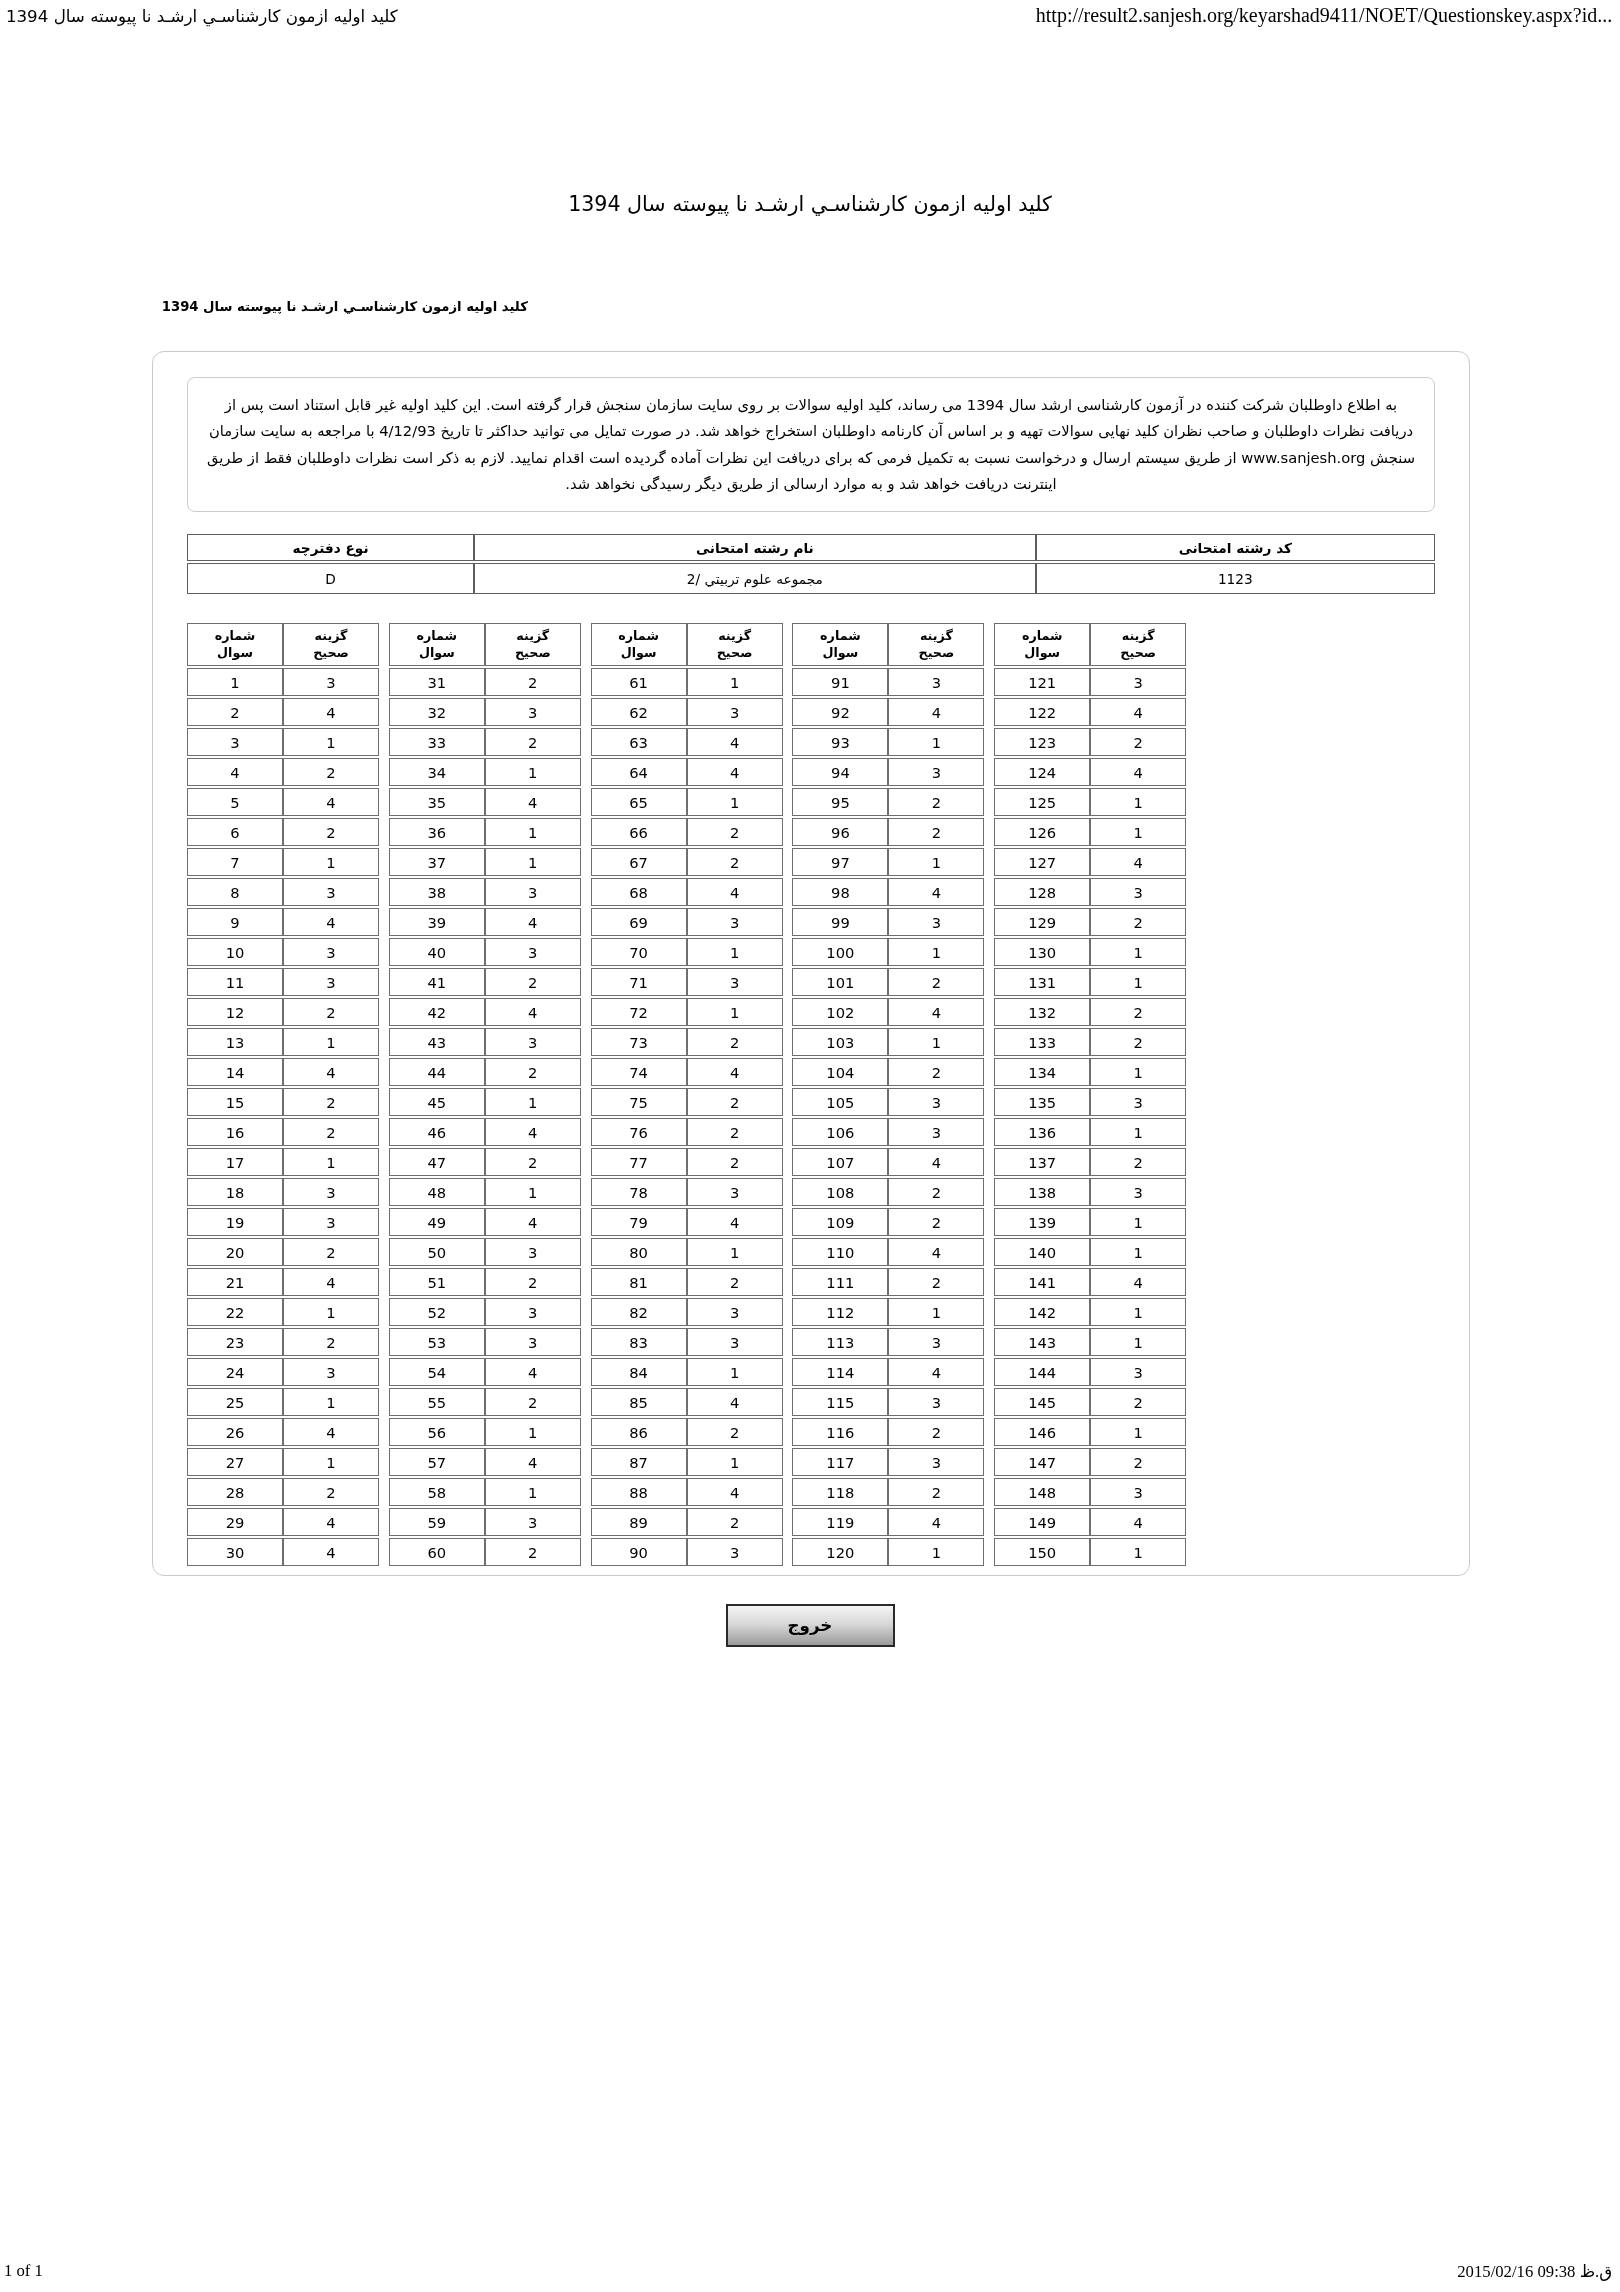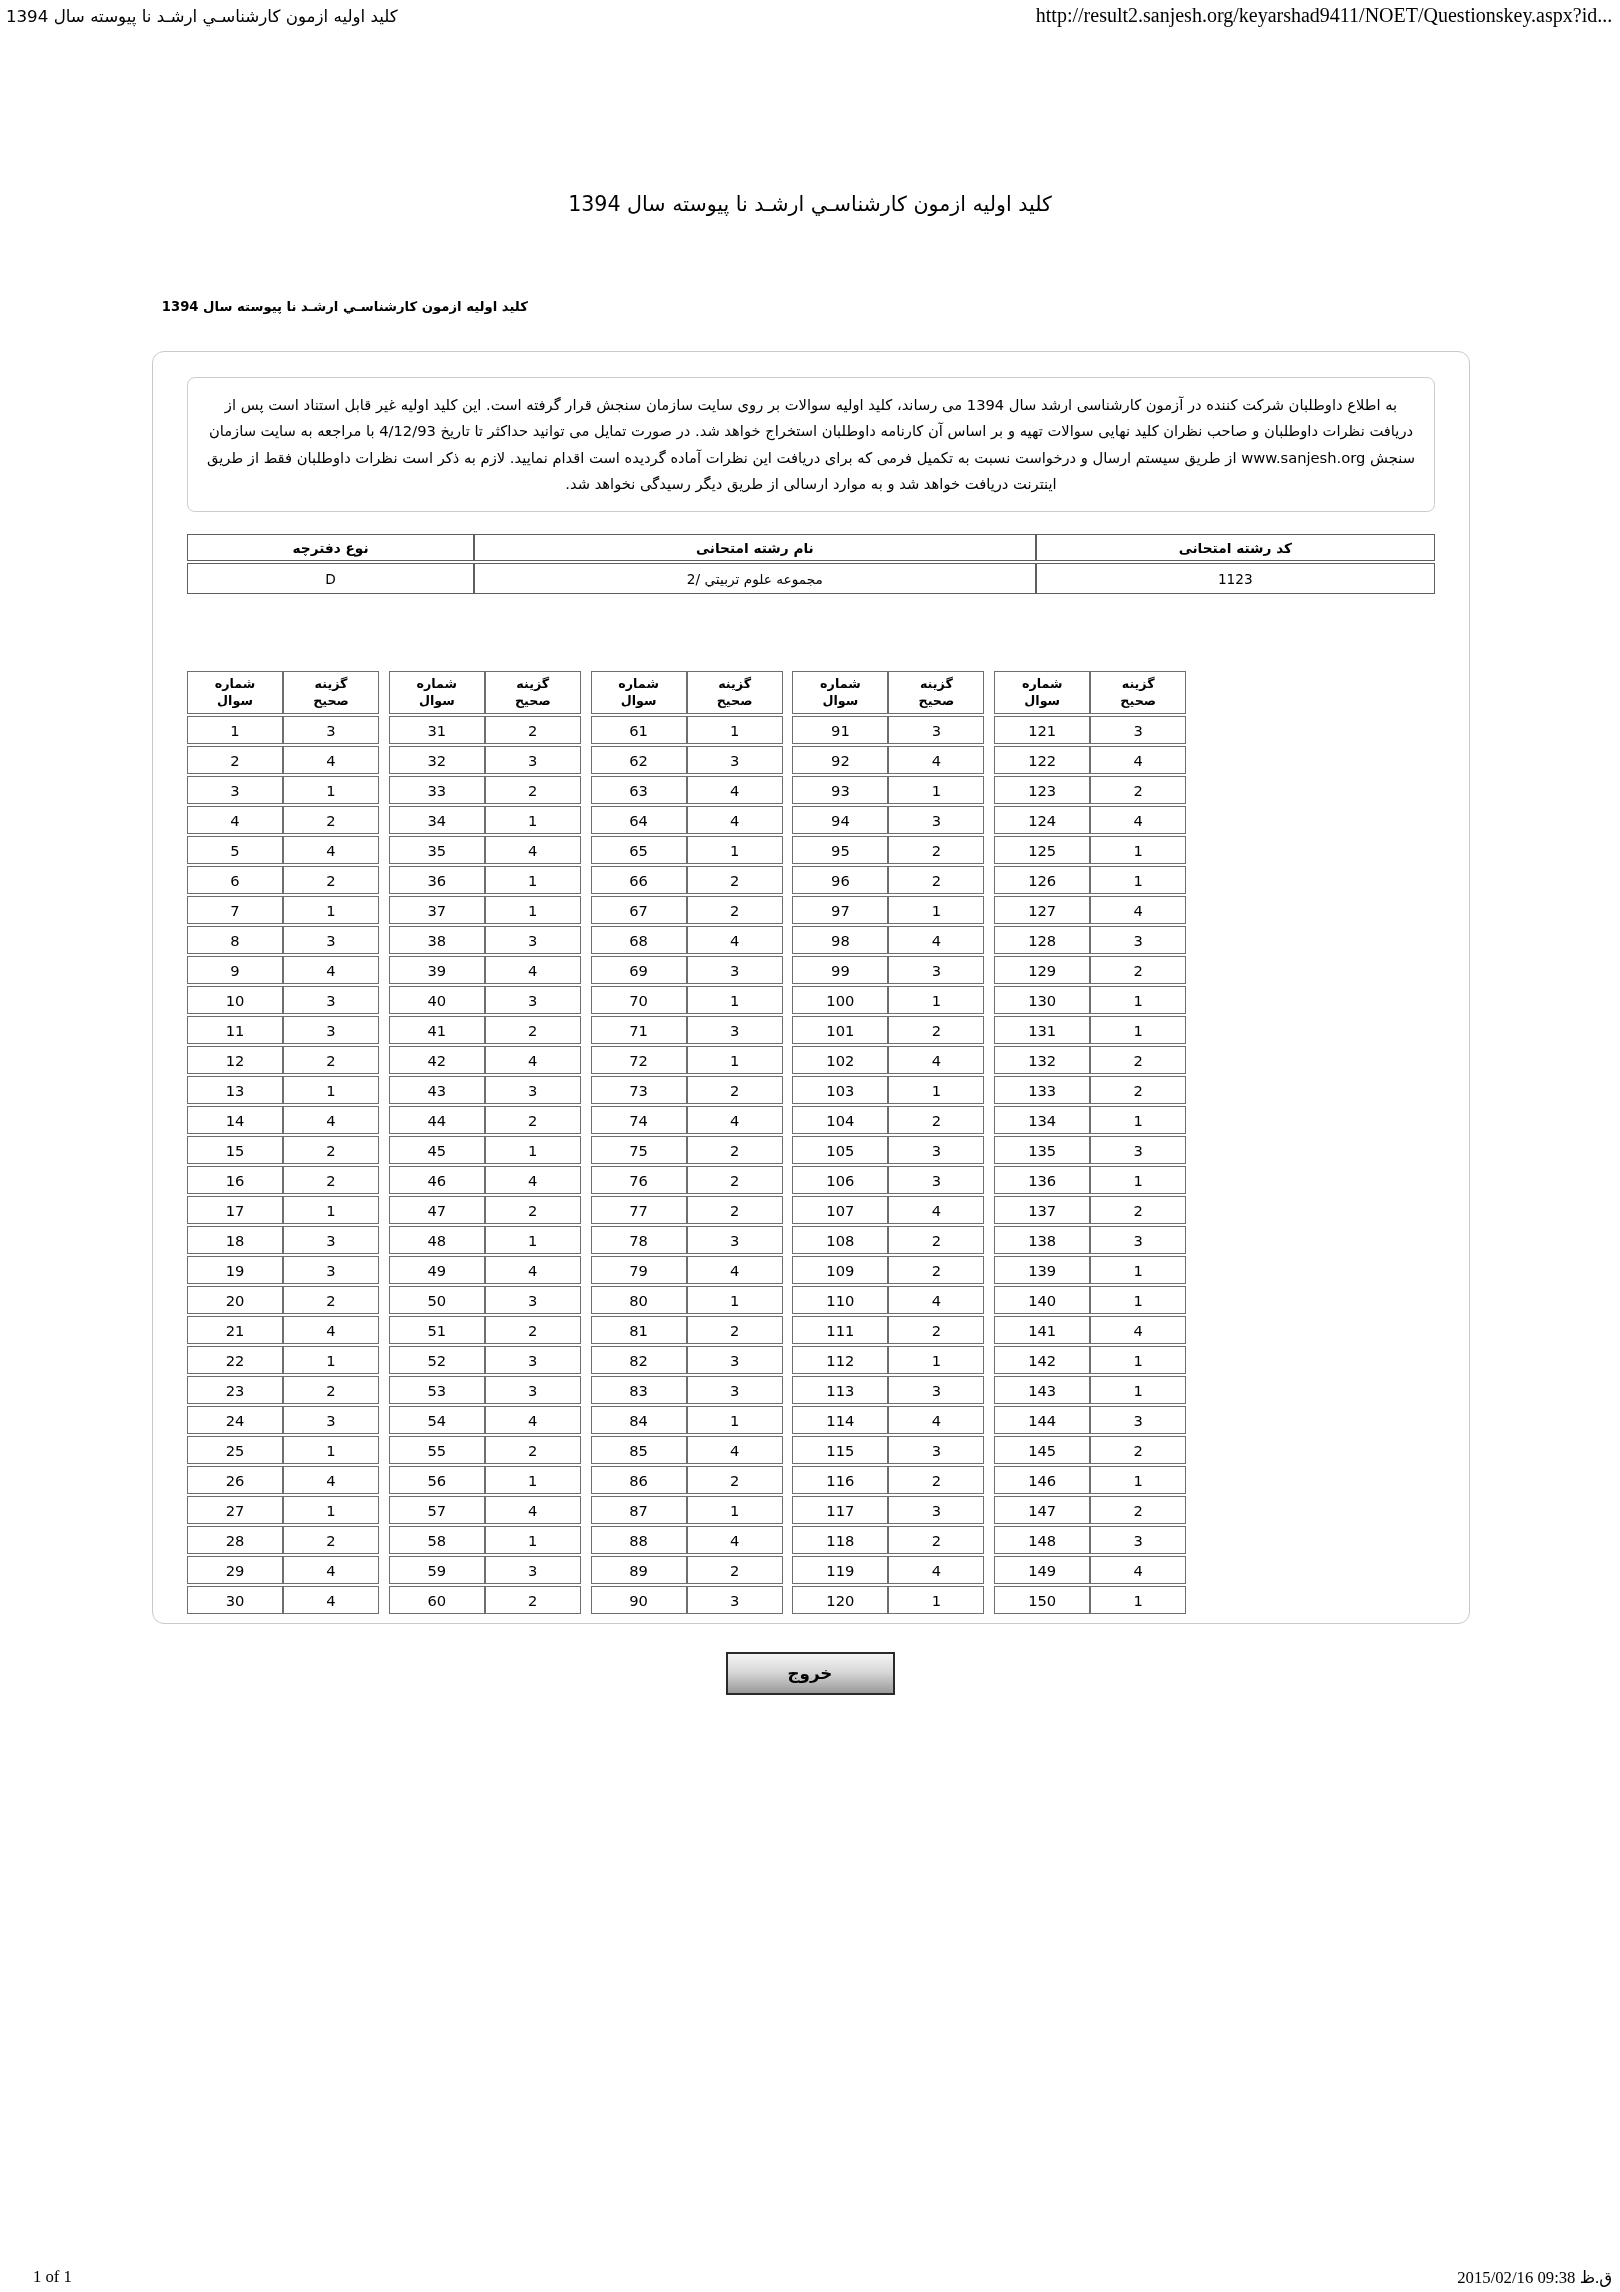--- a/index.html
+++ b/index.html
@@ -24,38 +24,38 @@
   .notice-box { border:1px solid #cccccc; border-radius:7.8px; padding:13.7px 17.6px; direction:rtl; text-align:center; font-size:14.7px; line-height:26.5px; margin-bottom:19.6px; }
 
   
   table.info-table { width:100%; direction:rtl; border-collapse:separate; border-spacing:0 2px; table-layout:fixed; }
   table.info-table th, table.info-table td { border:1px solid #5e5e5e; text-align:center; vertical-align:middle; font-size:13.7px; background:#fff; }
   table.info-table th { font-weight:bold; height:27.4px;text-align:center; }
   table.info-table td { height:31px; }
   .col-code { width:32%; } .col-name { width:45%; } .col-booklet { width:23%; }
 
   
-  .key-tables { display:flex; gap:9.8px; margin-top:73px; direction:ltr; }
+  .key-tables { display:flex; gap:9.8px; margin-top:25px; direction:ltr; }
   table.key-table { width:192px; border-collapse:separate; border-spacing:0 2px; table-layout:fixed; }
   table.key-table th { width:96px; height:43px; border:1px solid #6e6e6e; font-size:12.7px; font-weight:bold; line-height:16.7px; text-align:center; vertical-align:middle; direction:rtl; background:#fff; }
   table.key-table td { height:28px; border:1px solid #6e6e6e; font-size:14.7px; text-align:center; vertical-align:middle; background:#fff; }
 
   
   .button-row { width:1620px; text-align:center; margin-top:27.4px; }
   .exit-button { display:inline-block; width:169px; height:43px; line-height:39px; font-family:"DejaVu Sans",sans-serif; font-size:16.7px; font-weight:bold; color:#000; text-align:center;
     background:linear-gradient(180deg,#f4f4f4 0%,#d9d9d9 45%,#9a9a9a 100%);
     border:2px solid #2a2a2a; cursor:pointer; }
 
   
   .site-footer { width:1318px; margin:61px 0 0 152px; display:flex; justify-content:space-between; align-items:baseline; font-size:12.7px; }
   .site-footer .footer-left { direction:ltr; padding-left:-17.6px; }
   .site-footer .footer-right { direction:rtl; }
 
   
-  .print-footer { position:absolute; left:3.9px; right:7.8px; bottom:5px; display:flex; justify-content:space-between; font-family:"Liberation Serif","DejaVu Sans",serif; font-size:16.7px;margin-left:29px; }
+  .print-footer { position:absolute; left:3.9px; right:7.8px; bottom:11px; display:flex; justify-content:space-between; font-family:"Liberation Serif","DejaVu Sans",serif; font-size:16.7px; }
 </style>
 </head>
 <body>
 
 <div class="page">
 
   <div class="print-header">
     <div class="print-doc-title">كليد اوليه ازمون كارشناسـي ارشـد نا پيوسته سال 1394</div>
     <div class="print-url">http://result2.sanjesh.org/keyarshad9411/NOET/Questionskey.aspx?id...</div>
   </div>

